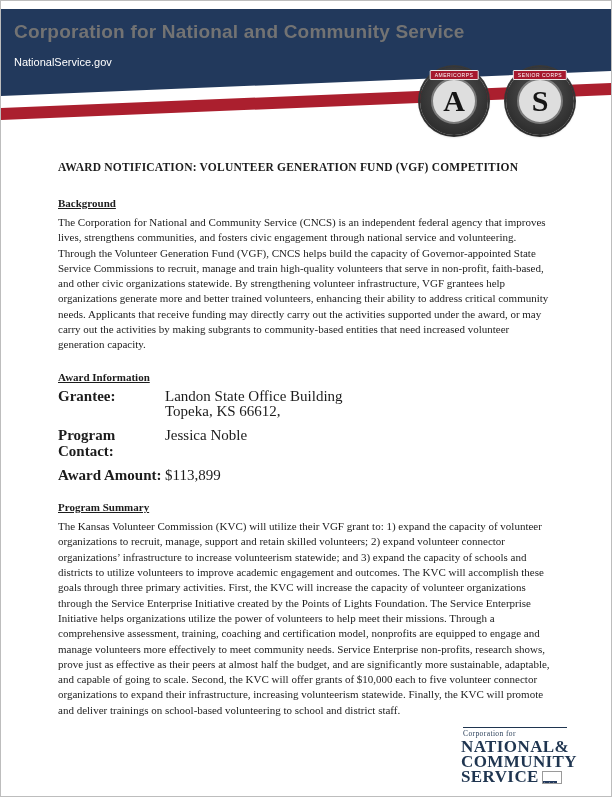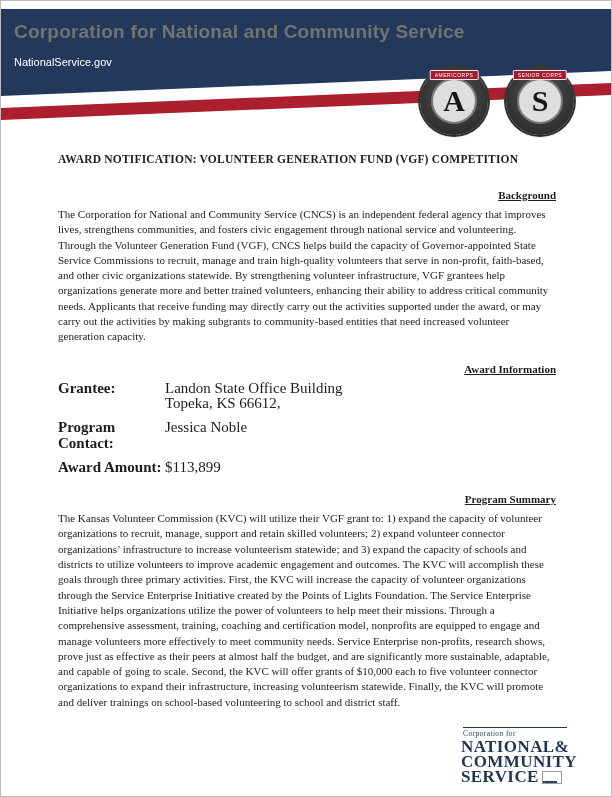--- a/index.html
+++ b/index.html
@@ -53,27 +53,26 @@
     background: #a6192e; color: #ffffff;
     font-family: "Liberation Sans", sans-serif;
     font-size: 5px; letter-spacing: .5px; padding: 1px 4px;
     border: 1px solid #e8e8e8; border-radius: 1px; white-space: nowrap; z-index: 2;
   }
 
   
   .doc { padding: 6px 55px 0 57px; }
   .doc-title {
     font-size: 11.5px; font-weight: bold;
-    margin: 4px 0 24px 0; letter-spacing: .2px;
+    margin: 12px 0 24px 0; letter-spacing: .2px;
   }
   .sec-heading {
     font-size: 11px; font-weight: bold;
     text-decoration: underline;
     margin: 18px 0 6px 0;
-    text-align: right;
   }
   .body-text { font-size: 11px; line-height: 15.3px; margin: 0; }
 
   .award-grid {
     display: grid;
     grid-template-columns: 107px 1fr;
     font-size: 15px; line-height: 15.3px;
     row-gap: 9px; margin-top: 4px;
   }
   .award-label { font-weight: bold; }

